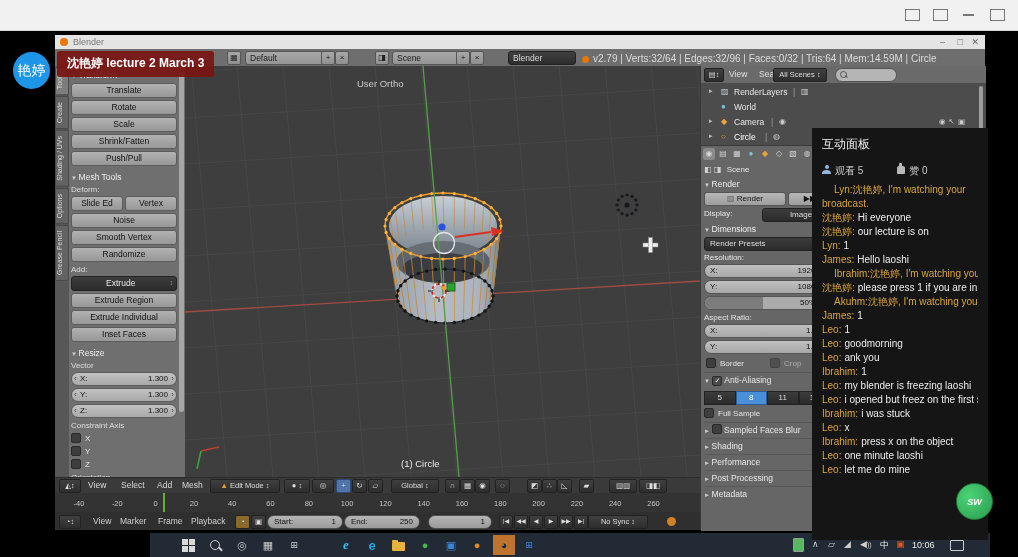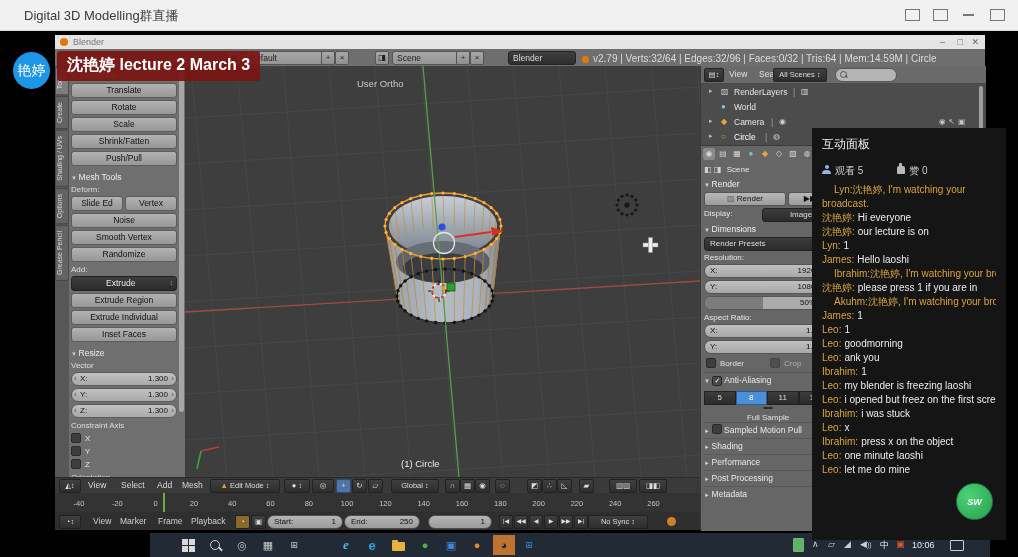--- a/index.html
+++ b/index.html
@@ -7,21 +7,21 @@
          font-family:"Liberation Sans","DejaVu Sans",sans-serif;-webkit-font-smoothing:antialiased;}
   .abs{position:absolute;}
   
   #topbar{left:0;top:0;width:1018px;height:30px;background:#f1f1f1;border-bottom:1px solid #d8d8d8;}
   #topbar .t{position:absolute;left:24px;top:7px;font-size:13px;color:#3a3a3a;}
   .winico{position:absolute;top:9px;width:13px;height:10px;border:1px solid #777;}
   .winmin{position:absolute;top:14px;width:11px;height:2px;background:#777;}
   
   #avatar{left:13px;top:52px;width:37px;height:37px;border-radius:50%;background:#1e96e8;color:#fff;
           font-size:14px;display:flex;align-items:center;justify-content:center;z-index:60;}
-  #badge{left:57px;top:51px;background:rgba(122,22,18,.93);color:#fff;font-size:16px;font-weight:bold;
+  #badge{left:57px;top:51px;background:rgba(122,22,18,.93);color:#fff;font-size:12px;font-weight:bold;
          padding:4px 10px 5px;border-radius:3px;z-index:55;white-space:nowrap;}
   
   #bwin{left:55px;top:35px;width:930px;height:495px;background:#717171;z-index:10;}
   #btitle{left:0;top:0;width:930px;height:14px;background:#e4e4e4;font-size:9px;color:#777;}
   #btitle .logo{position:absolute;left:5px;top:3px;width:8px;height:8px;border-radius:50%;background:#ea7600;}
   #btitle .tt{position:absolute;left:18px;top:2px;}
   #btitle .wb{position:absolute;top:2px;font-size:9px;color:#666;}
   #bheader{left:0;top:14px;width:930px;height:17px;background:#6e6e6e;border-bottom:1px solid #4e4e4e;font-size:8.5px;}
   .hfield{position:absolute;top:2px;height:12px;background:linear-gradient(#a8a8a8,#949494);border:1px solid #555;
           border-radius:3px;color:#1d1d1d;font-size:8.5px;line-height:12px;padding:0 4px;}
@@ -110,21 +110,21 @@
         font-size:8px;line-height:12px;text-align:center;height:12px;}
   .seg{display:flex;margin-bottom:2px;width:126px;}
   .seg div{flex:1;height:12px;background:linear-gradient(#3c3c3c,#2b2b2b);border:1px solid #222;color:#ddd;
            font-size:8px;line-height:11px;text-align:center;}
   .seg div.on{background:#4a90d9;color:#fff;border-color:#2c5d94;}
   .csec{height:15px;border-top:1px solid #585858;color:#e8e8e8;font-size:8.5px;line-height:15px;}
   .slider{position:relative;height:12px;background:#ababab;border:1px solid #555;border-radius:7px;overflow:hidden;margin-bottom:2px;}
   .slider .fill{position:absolute;left:0;top:0;bottom:0;width:50%;background:#7c7c7c;}
   .slider .pv{position:absolute;right:5px;top:0;font-size:8px;color:#111;line-height:11px;}
   
-  #chat{left:812px;top:128px;width:194px;height:412px;background:#151515;z-index:40;padding:8px 10px;box-sizing:border-box;}
+  #chat{left:812px;top:128px;width:176px;height:412px;background:#151515;z-index:40;padding:8px 10px;box-sizing:border-box;}
   #chat .title{color:#f0f0f0;font-size:12px;}
   #chatstats{display:flex;gap:34px;margin-top:11px;color:#c9c9c9;font-size:10px;align-items:center;}
   .person{display:inline-block;width:9px;height:9px;position:relative;margin-right:4px;}
   .person::before{content:"";position:absolute;left:2.5px;top:0;width:4px;height:4px;border-radius:50%;background:#8fb7e0;}
   .person::after{content:"";position:absolute;left:0;top:4.5px;width:9px;height:4.5px;border-radius:4px 4px 0 0;background:#8fb7e0;}
   .thumb{display:inline-block;width:8px;height:8px;background:#b8b8b8;border-radius:2px 2px 1px 1px;position:relative;margin-right:4px;}
   .thumb::before{content:"";position:absolute;left:2px;top:-3px;width:3px;height:4px;background:#b8b8b8;border-radius:1px;}
   #chattabs{display:flex;margin-top:12px;font-size:10.5px;}
   #chattabs div{flex:1;text-align:center;padding-bottom:4px;}
   #chattabs .on{color:#4a9edb;border-bottom:2px solid #2d7bd4;}
@@ -150,21 +150,20 @@
   .battery{width:9px;height:12px;background:#58b85c;border:1px solid #9a9a9a;border-radius:1px;position:relative;}
   .bubble{width:12px;height:9px;border:1px solid #cfcfcf;border-radius:1px;position:relative;}
   .glyph{color:#c9c9c9;}
 </style>
 </head>
 <body>
 
 <div id="stage">
 
   <div id="topbar" class="abs">
-    <div class="t">Digital 3D Modelling群直播</div>
     <div class="winico" style="left:905px;"></div>
     <div class="winico" style="left:933px;"></div>
     <div class="winmin" style="left:963px;"></div>
     <div class="winico" style="left:990px;"></div>
   </div>
 
   <div id="avatar" class="abs">艳婷</div>
   <div id="badge" class="abs">沈艳婷 lecture 2 March 3</div>
 
   <div id="bwin" class="abs">
@@ -607,25 +606,25 @@
               <span style="color:#ccc;font-size:6px;">▼</span>
               <span class="cb ck" style="display:inline-block;background:#4a4a4a;">✓</span>
               <span class="plabel" style="font-size:8.5px;">Anti-Aliasing</span>
             </div>
             <div class="seg">
               <div>5</div>
               <div class="on">8</div>
               <div>11</div>
               <div>16</div>
             </div>
-            <div class="cbrow" style="margin-bottom:3px;flex-direction:column;">
+            <div class="cbrow" style="margin-bottom:3px;">
                 <div class="cb"></div>
                 <span class="cblabel">Full Sample</span>
               </div>
-            <div class="csec chdr"><span class="cb" style="display:inline-block;vertical-align:-1px;"></span> <span>Sampled Motion Pull</span></div>
+            <div class="csec chdr"><span class="cb" style="display:inline-block;vertical-align:-1px;"></span> <span>Sampled Faces Blur</span></div>
             <div class="csec chdr"><span>Shading</span></div>
             <div class="csec chdr"><span>Performance</span></div>
             <div class="csec chdr"><span>Post Processing</span></div>
             <div class="csec chdr"><span>Metadata</span></div>
           </div>
         </div>
       </div>
     </div>
   </div>
 

